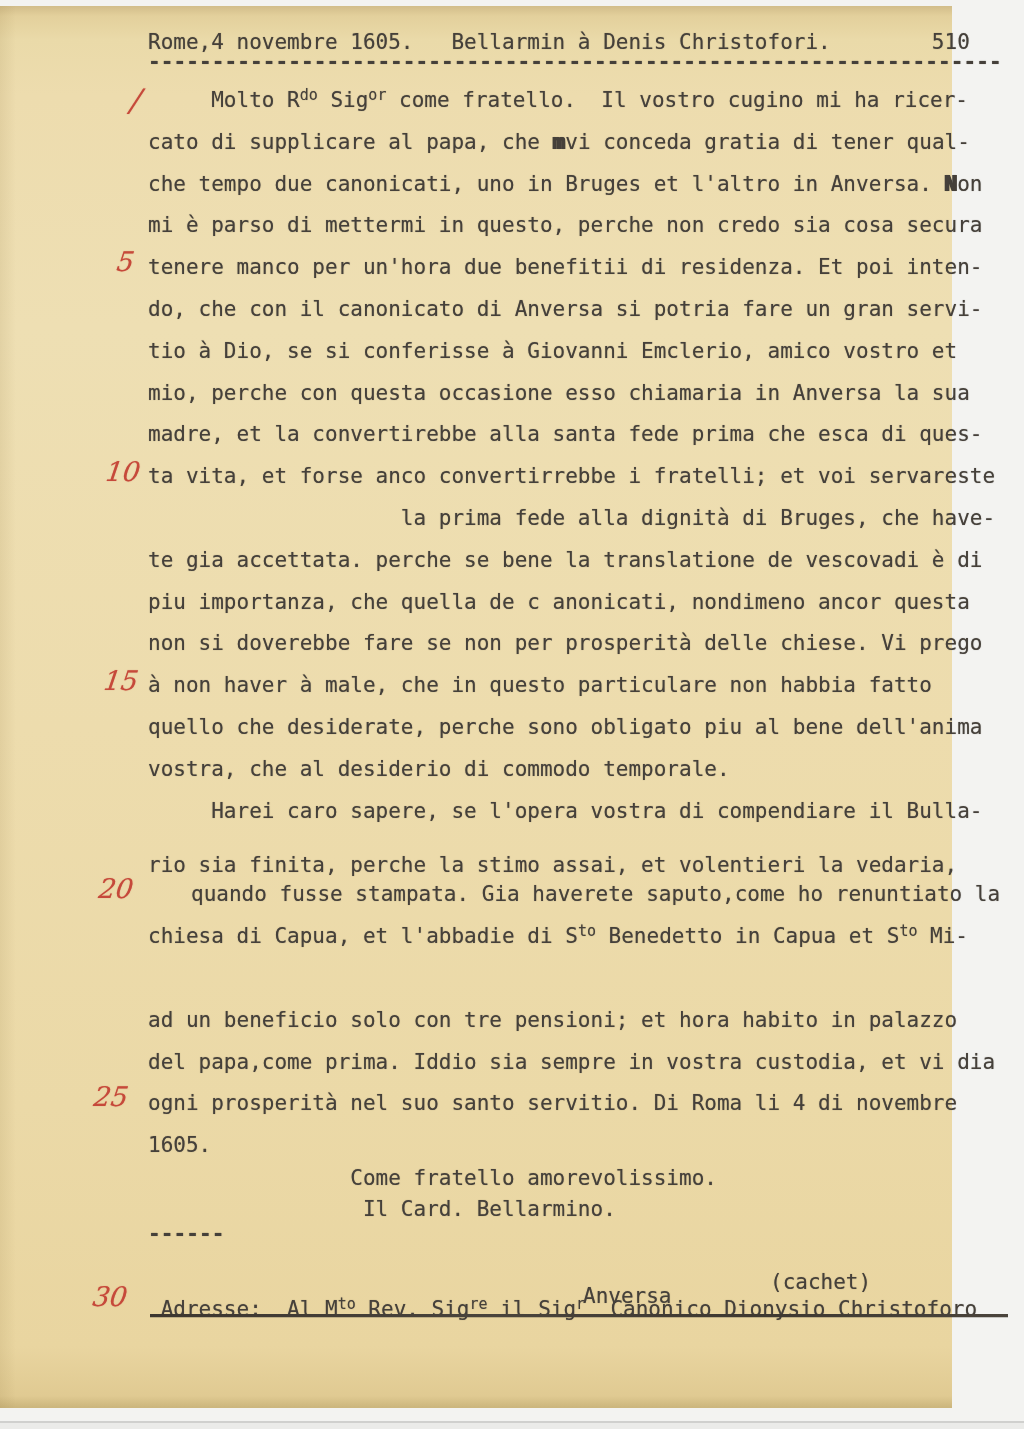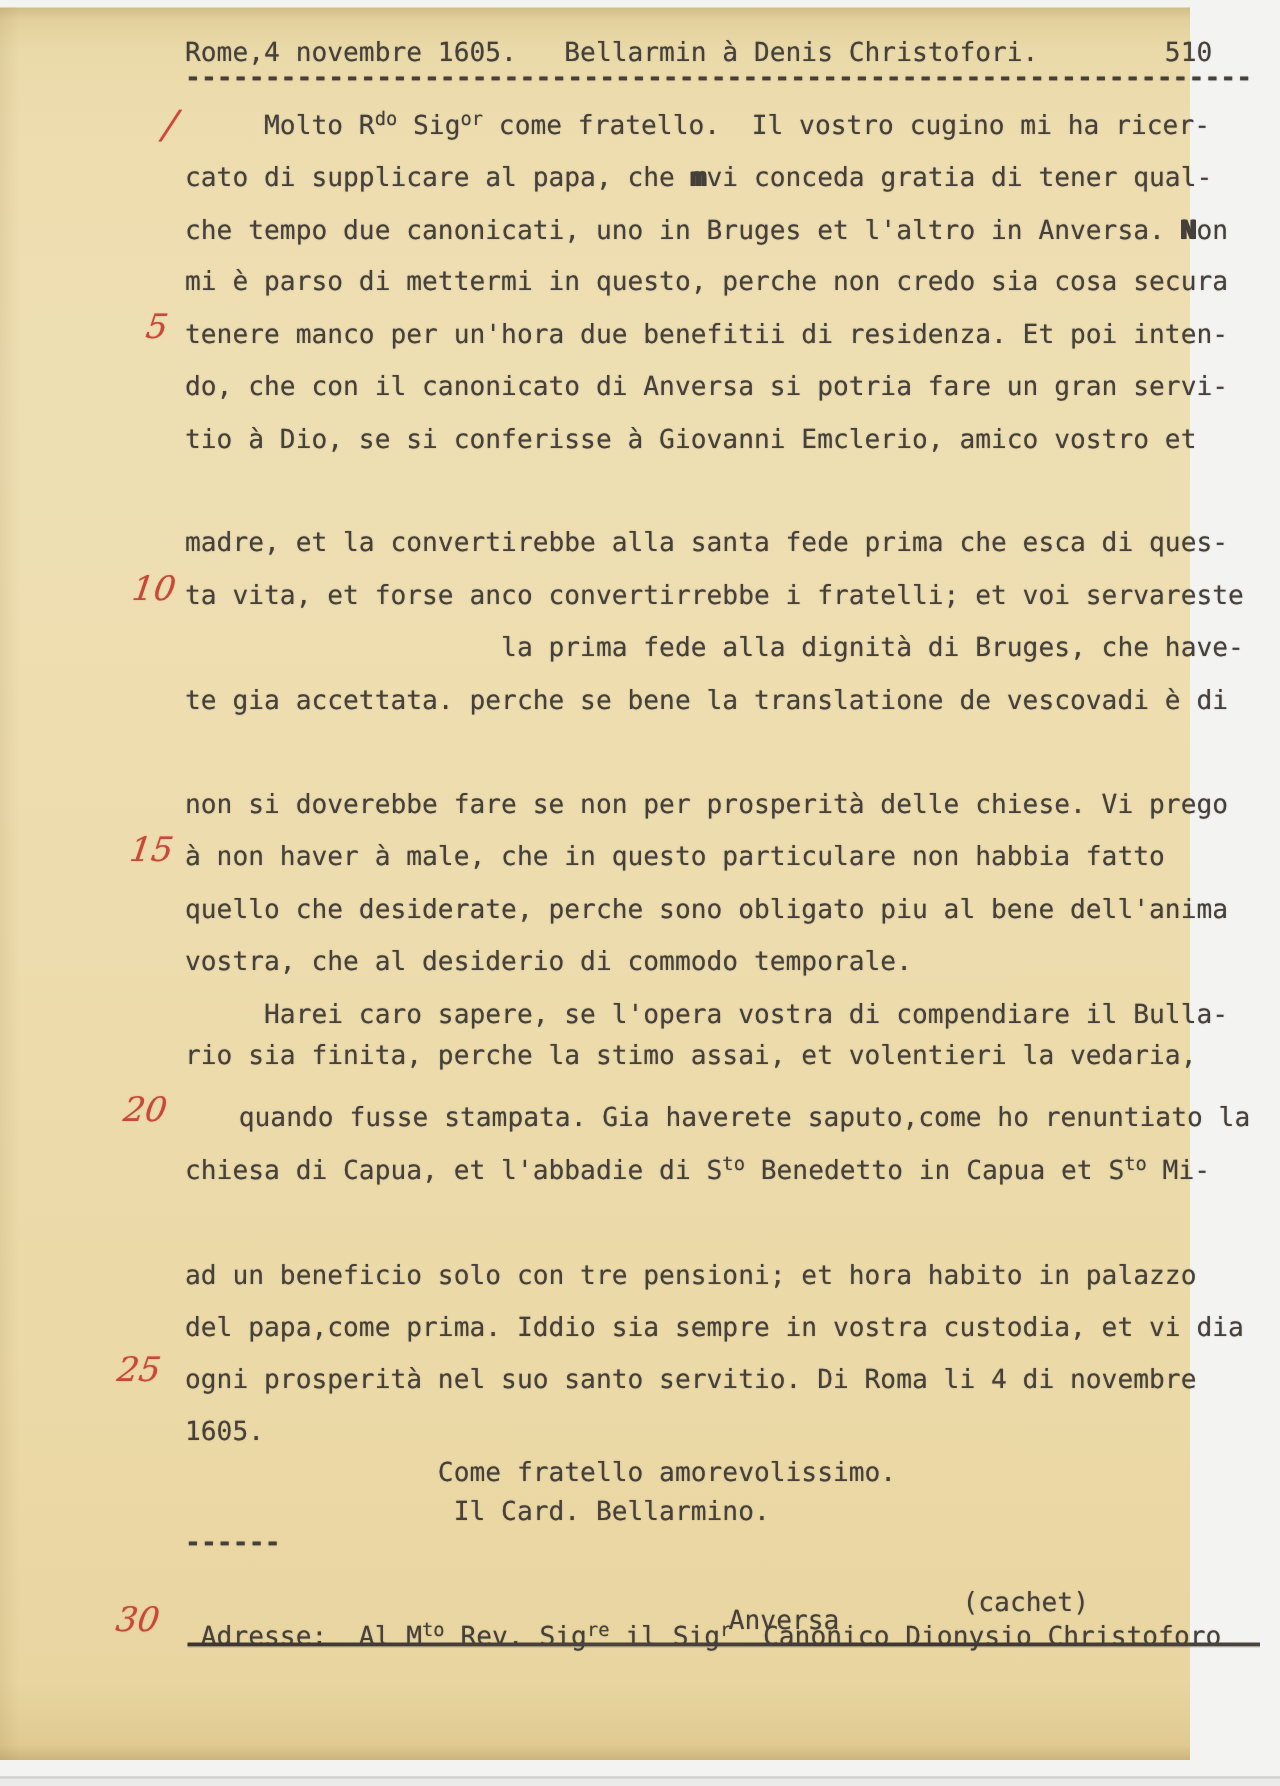--- a/index.html
+++ b/index.html
@@ -68,30 +68,32 @@
 <div id="paper">
     <div class="tline" style="top: 24px; left: 148px;">Rome,4 novembre 1605.   Bellarmin à Denis Christofori.        510</div>
     <div class="tline dashes" style="top: 44px; left: 148px;">-------------------------------------------------------------------</div>
     <div class="tline" style="top: 82px; left: 148px;">     Molto R<sup>do</sup> Sig<sup>or</sup> come fratello.  Il vostro cugino mi ha ricer-</div>
     <div class="tline" style="top: 124px; left: 148px;">cato di supplicare al papa, che <b class="ov">m</b>vi conceda gratia di tener qual-</div>
     <div class="tline" style="top: 166px; left: 148px;">che tempo due canonicati, uno in Bruges et l'altro in Anversa. <b class="ov">N</b>on</div>
     <div class="tline" style="top: 207px; left: 148px;">mi è parso di mettermi in questo, perche non credo sia cosa secura</div>
     <div class="tline" style="top: 249px; left: 148px;">tenere manco per un'hora due benefitii di residenza. Et poi inten-</div>
     <div class="tline" style="top: 291px; left: 148px;">do, che con il canonicato di Anversa si potria fare un gran servi-</div>
     <div class="tline" style="top: 333px; left: 148px;">tio à Dio, se si conferisse à Giovanni Emclerio, amico vostro et</div>
+    <div class="tline" style="top: 375px; left: 148px;">mio, perche con questa occasione esso chiamaria in Anversa la sua</div>
     <div class="tline" style="top: 416px; left: 148px;">madre, et la convertirebbe alla santa fede prima che esca di ques-</div>
     <div class="tline" style="top: 458px; left: 148px;">ta vita, et forse anco convertirrebbe i fratelli; et voi servareste</div>
     <div class="tline" style="top: 500px; left: 148px;">                    la prima fede alla dignità di Bruges, che have-</div>
     <div class="tline" style="top: 542px; left: 148px;">te gia accettata. perche se bene la translatione de vescovadi è di</div>
+    <div class="tline" style="top: 584px; left: 148px;">piu importanza, che quella de c anonicati, nondimeno ancor questa</div>
     <div class="tline" style="top: 625px; left: 148px;">non si doverebbe fare se non per prosperità delle chiese. Vi prego</div>
     <div class="tline" style="top: 667px; left: 148px;">à non haver à male, che in questo particulare non habbia fatto</div>
     <div class="tline" style="top: 709px; left: 148px;">quello che desiderate, perche sono obligato piu al bene dell'anima</div>
     <div class="tline" style="top: 751px; left: 148px;">vostra, che al desiderio di commodo temporale.</div>
     <div class="tline" style="top: 793px; left: 148px;">     Harei caro sapere, se l'opera vostra di compendiare il Bulla-</div>
-    <div class="tline" style="top: 826px; left: 148px;">rio sia finita, perche la stimo assai, et volentieri la vedaria,</div>
+    <div class="tline" style="top: 847px; left: 148px;">rio sia finita, perche la stimo assai, et volentieri la vedaria,</div>
     <div class="tline" style="top: 876px; left: 148px; margin-left: 43px;">quando fusse stampata. Gia haverete saputo,come ho renuntiato la</div>
     <div class="tline" style="top: 918px; left: 148px;">chiesa di Capua, et l'abbadie di S<sup>to</sup> Benedetto in Capua et S<sup>to</sup> Mi-</div>
     <div class="tline" style="top: 1044px; left: 148px;">del papa,come prima. Iddio sia sempre in vostra custodia, et vi dia</div>
     <div class="tline" style="top: 1002px; left: 148px;">ad un beneficio solo con tre pensioni; et hora habito in palazzo</div>
     <div class="tline" style="top: 1085px; left: 148px;">ogni prosperità nel suo santo servitio. Di Roma li 4 di novembre</div>
     <div class="tline" style="top: 1127px; left: 148px;">1605.</div>
     <div class="tline" style="top: 1160px; left: 148px;">                Come fratello amorevolissimo.</div>
     <div class="tline" style="top: 1191px; left: 148px;">                 Il Card. Bellarmino.</div>
     <div class="tline dashes" style="top: 1216px; left: 148px;">------</div>
     <div class="tline" style="top: 1291px; left: 148px;"> Adresse:  Al M<sup>to</sup> Rev. Sig<sup>re</sup> il Sig<sup>r</sup>  Canonico Dionysio Christoforo</div>

